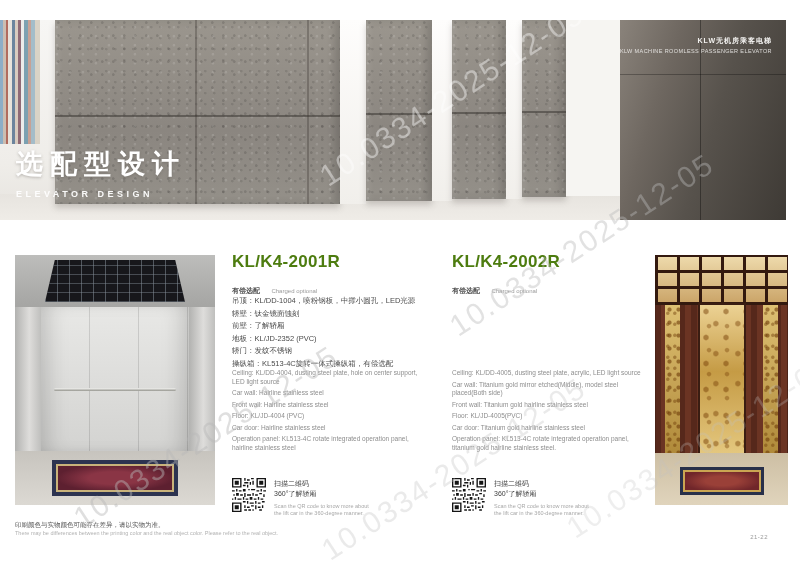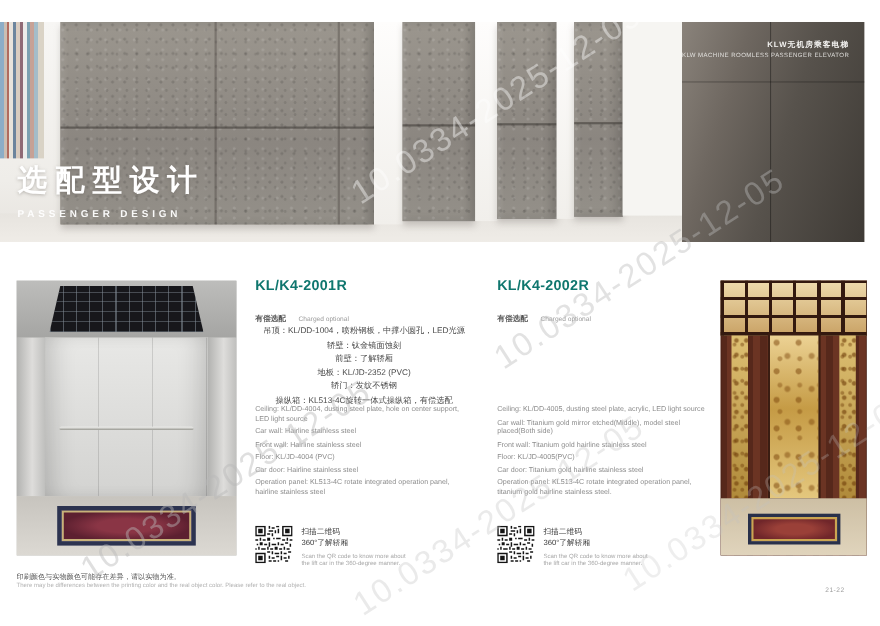--- a/index.html
+++ b/index.html
@@ -47,26 +47,26 @@
   .wm1 { left:298px; top:78px;  color:rgba(255,255,255,.42); }
   .wm2 { left:428px; top:228px; color:rgba(185,185,185,.42); }
   .wm3 { left:52px;  top:420px; color:rgba(185,185,185,.45); }
   .wm4 { left:300px; top:452px; color:rgba(190,190,190,.33); }
   .wm5 { left:545px; top:430px; color:rgba(195,195,195,.28); }
 
   
   .spec-col { position:absolute; top:252px; width:198px; height:292px; }
   .spec-col.p1 { left:232px; }
   .spec-col.p2 { left:452px; }
-  .model { position:absolute; top:0; left:0; font-size:13px; font-weight:bold; color:#0f766e; letter-spacing:.3px; }
+  .model { position:absolute; top:0; left:0; font-size:17px; font-weight:bold; color:#4d7c0f; letter-spacing:.3px; }
   .pricing { position:absolute; top:27px; left:0; }
   .pricing .zh { font-size:7px; color:#555; font-weight:bold; }
   .pricing .en { font-size:6px; color:#9a9a9a; margin-left:7px; }
   .specs-zh { position:absolute; top:44px; left:0; right:0; }
-  .zh-line { font-size:7.5px; color:#4a4a4a; line-height:9px; margin-bottom:3.5px;text-align:center; }
+  .zh-line { font-size:7.5px; color:#4a4a4a; line-height:9px; margin-bottom:3.5px; }
   .specs-en { position:absolute; top:117px; left:0; right:0; }
   .en-line { font-size:6.5px; color:#8d8d8d; line-height:8.5px; margin-bottom:3px; }
   .qr-block { position:absolute; top:226px; left:0; display:flex; }
   .qr { width:34px; height:34px; flex:0 0 34px; }
   .qr-text { margin-left:8px; padding-top:1px; }
   .qr-zh { font-size:7px; color:#3d3d3d; line-height:9.5px; }
   .qr-en { font-size:5.5px; color:#a8a8a8; line-height:6.5px; }
   .qr-en.first { margin-top:5px; }
 
   
@@ -182,21 +182,21 @@
       <div class="dp-seam-v"></div>
       <div class="dp-seam-h"></div>
     </div>
 
     <div class="hero-brand">
       <div class="brand-zh">KLW无机房乘客电梯</div>
       <div class="brand-en">KLW MACHINE ROOMLESS PASSENGER ELEVATOR</div>
     </div>
     <div class="hero-title">
       <div class="title-zh">选配型设计</div>
-      <div class="title-en">PASSENGER DESIGN</div>
+      <div class="title-en">ELEVATOR DESIGN</div>
     </div>
   </div>
 
   <div class="wm wm1">10.0334-2025-12-05</div>
   <div class="wm wm2">10.0334-2025-12-05</div>
   <div class="wm wm3">10.0334-2025-12-05</div>
   <div class="wm wm4">10.0334-2025-12-05</div>
   <div class="wm wm5">10.0334-2025-12-05</div>
 
   <div class="car car-steel">

